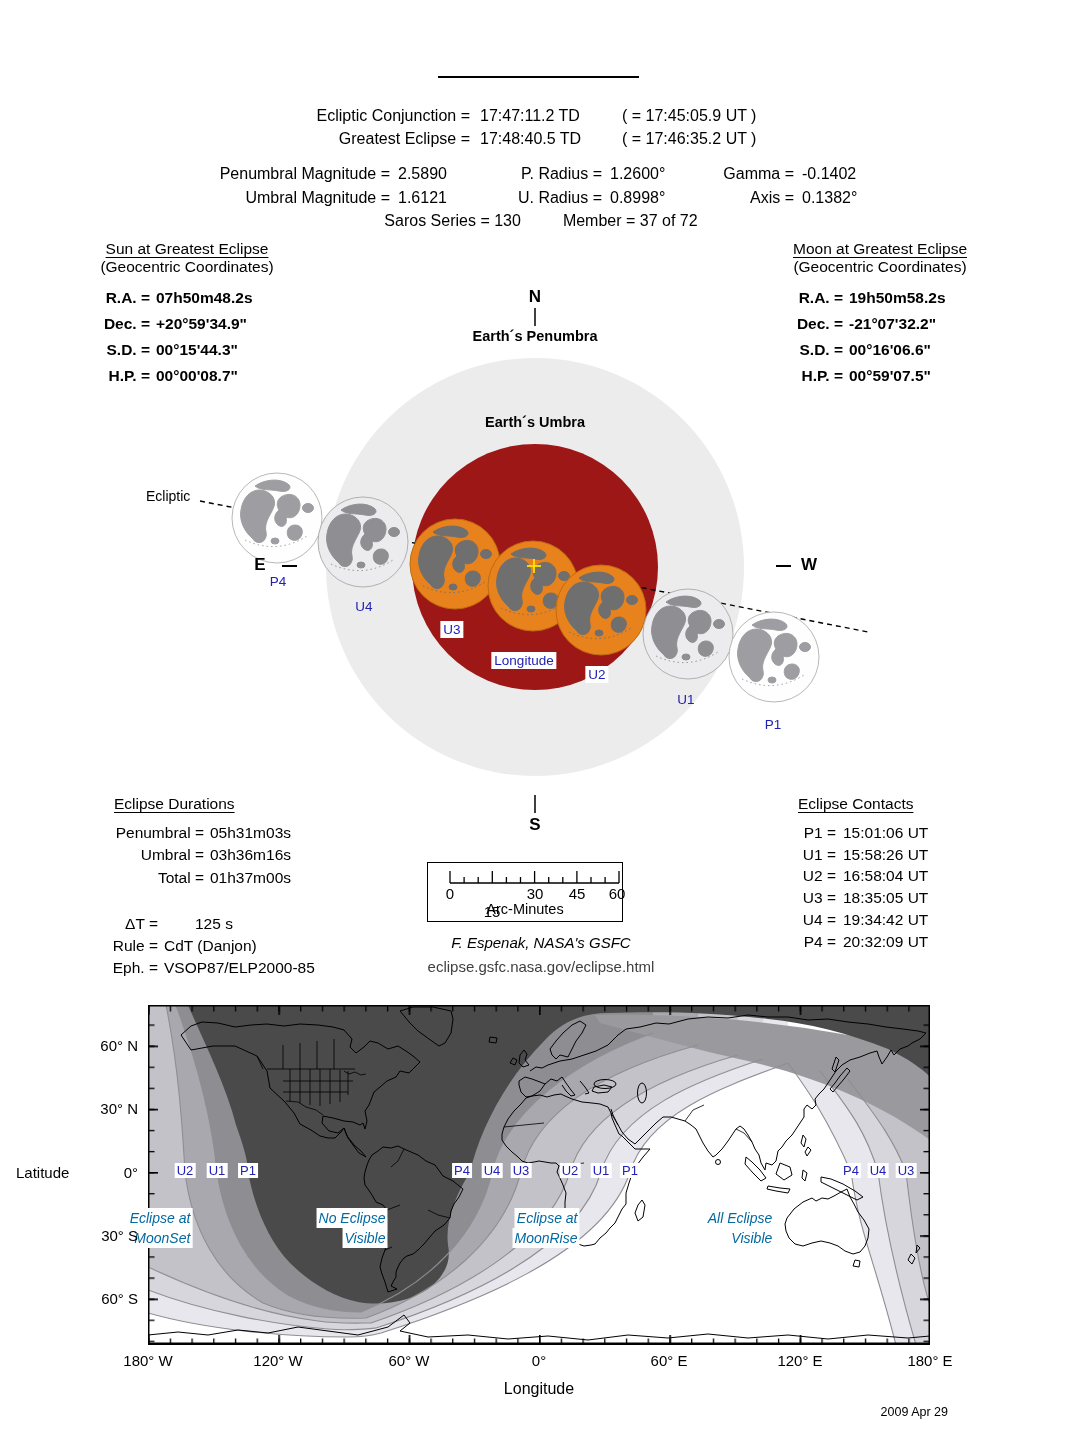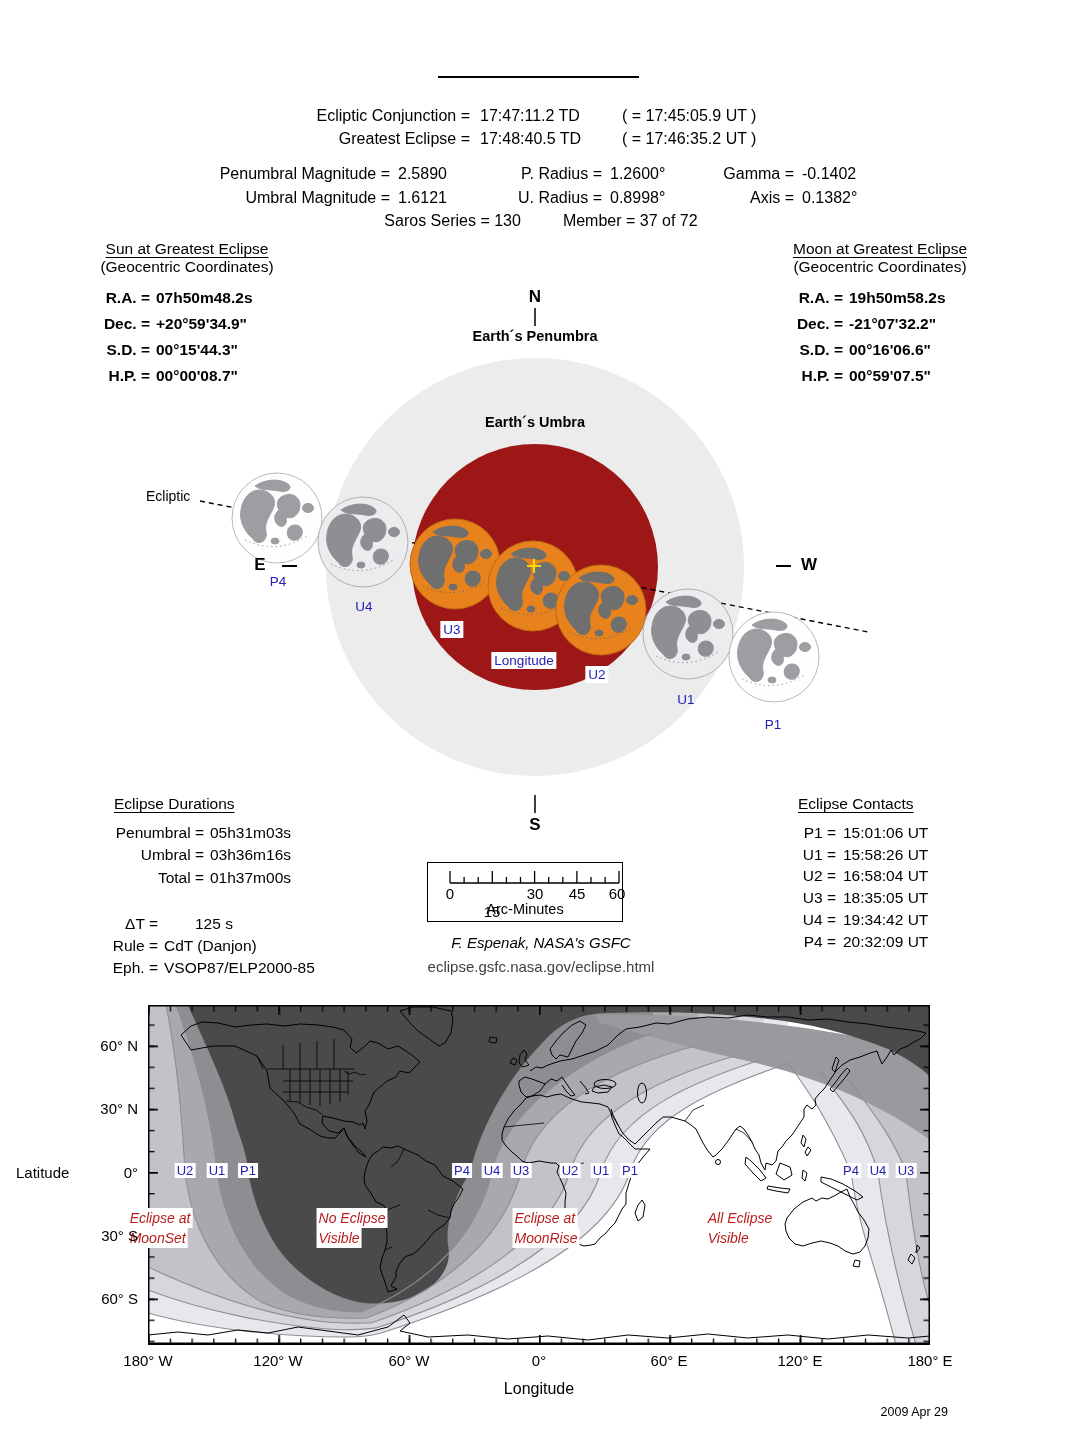--- a/index.html
+++ b/index.html
@@ -27,22 +27,22 @@
   .prow .rl{text-align:right;}
   .korow{display:grid;grid-template-columns:46px auto;column-gap:7px;line-height:21.7px;font-size:15.5px;}
   .korow .rl{text-align:right;}
   
   .dlab{color:#2222b2;font-size:13.5px;transform:translateX(-50%);white-space:nowrap;}
   .dbox{background:#fff;padding:0 3px;line-height:17px;}
   .compass{font-size:17px;font-weight:bold;}
   
   .mlab{position:absolute;transform:translateX(-50%);background:#fff;color:#2222b2;
         font-size:13px;line-height:15px;padding:0 2px;white-space:nowrap;}
-  .rlab{position:absolute;transform:translateX(-50%);color:#b91c1c;font-style:italic;
-        font-size:14px;line-height:20px;text-align:left;white-space:nowrap;}
+  .rlab{position:absolute;transform:translateX(-50%);color:#0369a1;font-style:italic;
+        font-size:14px;line-height:20px;text-align:right;white-space:nowrap;}
   .rlab span{background:#fff;padding:0 2px;display:inline-block;}
   .lonlab{width:84px;text-align:center;font-size:15px;}
   .latlab{width:78px;text-align:right;font-size:15px;}
   .scalenum{position:absolute;transform:translateX(-50%);font-size:15px;}
 </style>
 </head>
 <body>
 
 <div id="page">
 

